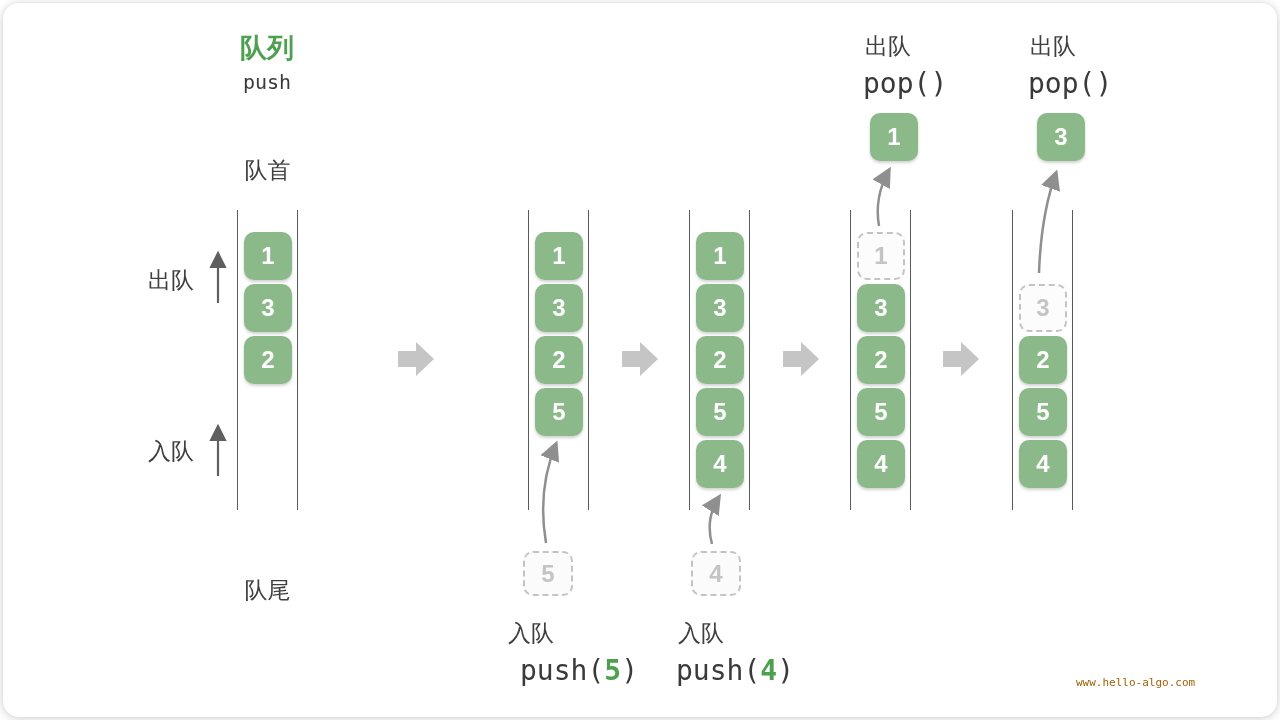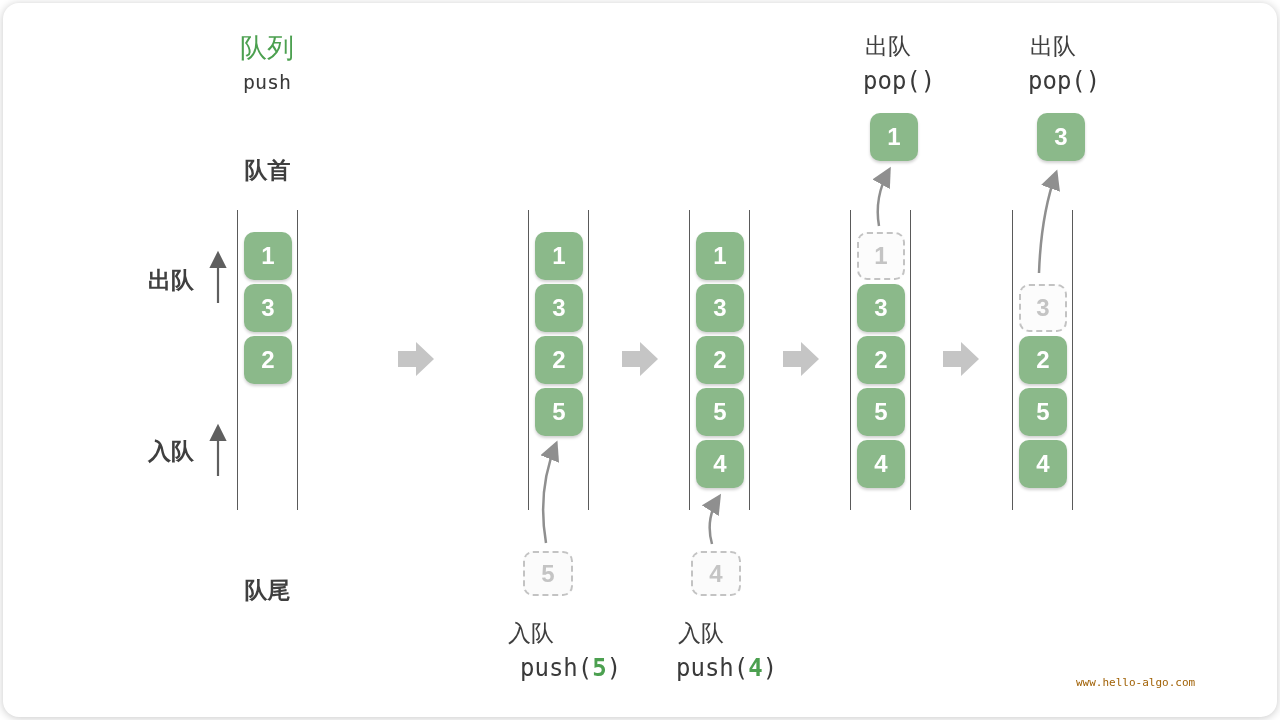--- a/index.html
+++ b/index.html
@@ -5,25 +5,25 @@
   * { margin:0; padding:0; box-sizing:border-box; }
   html,body { width:1280px; height:720px; background:#ffffff; overflow:hidden; }
   body { font-family:"Liberation Sans","DejaVu Sans",sans-serif; }
 
   .card { position:absolute; left:3px; top:3px; width:1274px; height:714px;
           background:#ffffff; border-radius:16px;
           box-shadow:0 1px 8px rgba(0,0,0,.22); }
   .stage { position:absolute; left:0; top:0; width:1280px; height:720px; }
 
   .zh { color:#3f3f3f; font-size:23px; }
-  .bold { font-weight:700; }
+  .bold { font-weight:400; }
   .mono { font-family:"DejaVu Sans Mono","Liberation Mono",monospace; color:#3a3a3a; }
 
   .title-zh { position:absolute; left:207px; top:30px; width:120px; text-align:center;
-              font-size:27px; font-weight:400; color:#4ca050; }
+              font-size:27px; font-weight:700; color:#4ca050; }
   .title-en { position:absolute; left:207px; top:70px; width:120px; text-align:center;
               font-size:20px; }
 
   .lbl-front { position:absolute; left:230px; top:155px; width:75px; text-align:center; }
   .lbl-rear  { position:absolute; left:230px; top:537px; width:75px; text-align:center;margin-top:38px; }
   .lbl-deq   { position:absolute; left:148px; top:265px; }
   .lbl-enq   { position:absolute; left:148px; top:436px; }
 
   .lane { position:absolute; top:210px; height:300px; width:61px;
           border-left:1.5px solid #5a5a5a; border-right:1.5px solid #5a5a5a; }
@@ -38,21 +38,21 @@
                  box-shadow:none; }
   .pending { position:absolute; width:50px; height:45px; border-radius:10px;
              background:#fbfbfb; border:2px dashed #c3c3c3; color:#c4c4c4;
              font-size:24px; font-weight:700;
              display:flex; align-items:center; justify-content:center; }
 
   .r1 { top:232px; } .r2 { top:284px; } .r3 { top:336px; } .r4 { top:388px; } .r5 { top:440px; }
   .c1 { left:244px; } .c2 { left:535px; } .c3 { left:696px; } .c4 { left:857px; } .c5 { left:1019px; }
 
   .op-zh   { position:absolute; font-size:23px; font-weight:500; color:#3f3f3f; }
-  .op-code { position:absolute; font-size:24px; font-weight:500; }
+  .op-code { position:absolute; font-size:28px; font-weight:500; }
   .op-code .arg { color:#4ca050; font-weight:700; }
 
   .watermark { position:absolute; left:1076px; top:676px; font-size:11px; color:#a16207; }
 
   svg.overlay { position:absolute; left:0; top:0; pointer-events:none; }
 </style>
 </head>
 <body>
 
 <div class="card"></div>

